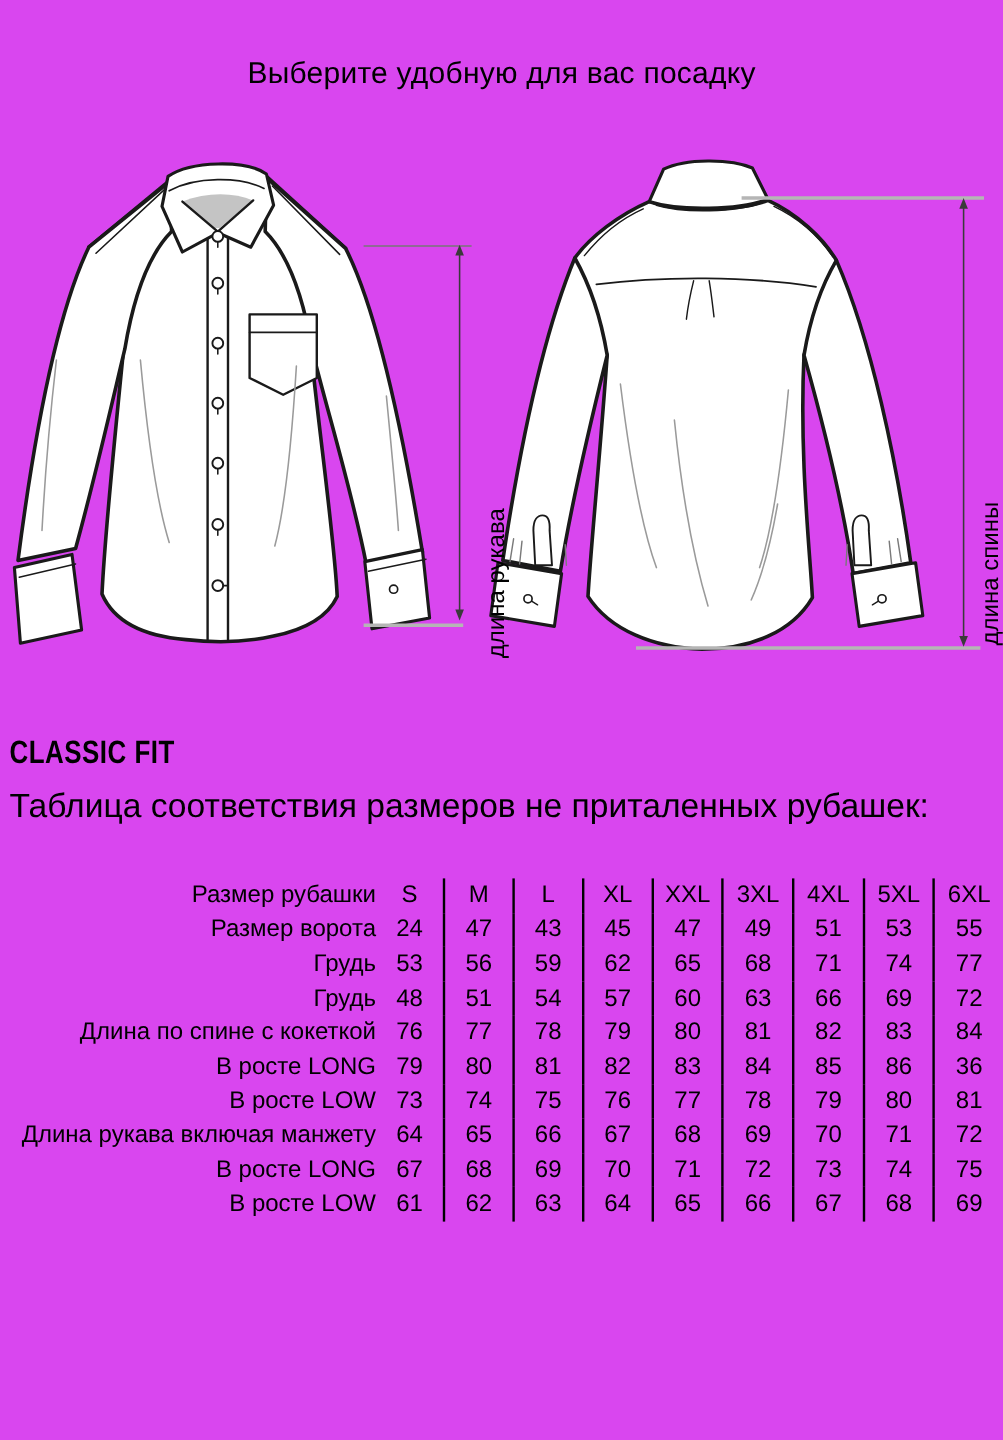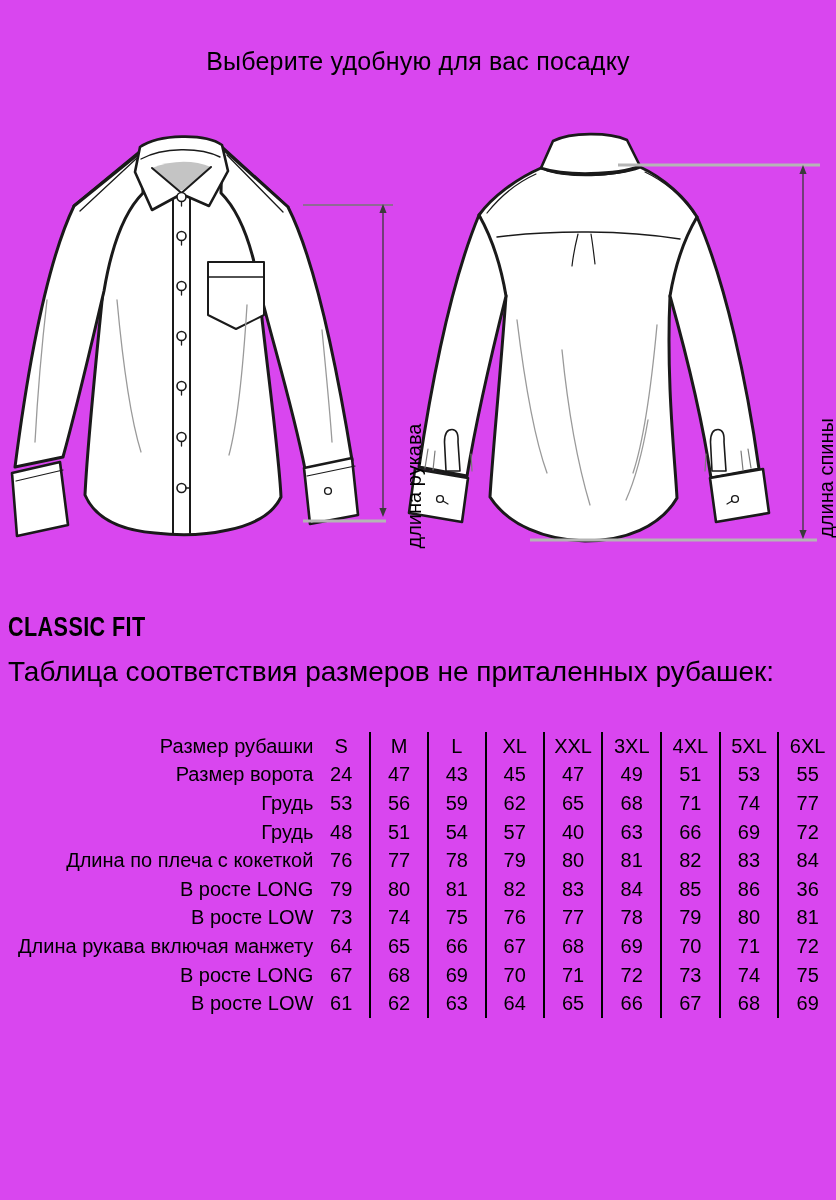--- a/index.html
+++ b/index.html
@@ -229,28 +229,28 @@
           <td class="val">71</td>
           <td class="val">74</td>
           <td class="val">77</td>
         </tr>
         <tr>
           <td class="lbl">Грудь</td>
           <td class="val">48</td>
           <td class="val">51</td>
           <td class="val">54</td>
           <td class="val">57</td>
-          <td class="val">40</td>
+          <td class="val">60</td>
           <td class="val">63</td>
           <td class="val">66</td>
           <td class="val">69</td>
           <td class="val">72</td>
         </tr>
         <tr>
-          <td class="lbl">Длина по плеча с кокеткой</td>
+          <td class="lbl">Длина по спине с кокеткой</td>
           <td class="val">76</td>
           <td class="val">77</td>
           <td class="val">78</td>
           <td class="val">79</td>
           <td class="val">80</td>
           <td class="val">81</td>
           <td class="val">82</td>
           <td class="val">83</td>
           <td class="val">84</td>
         </tr>

